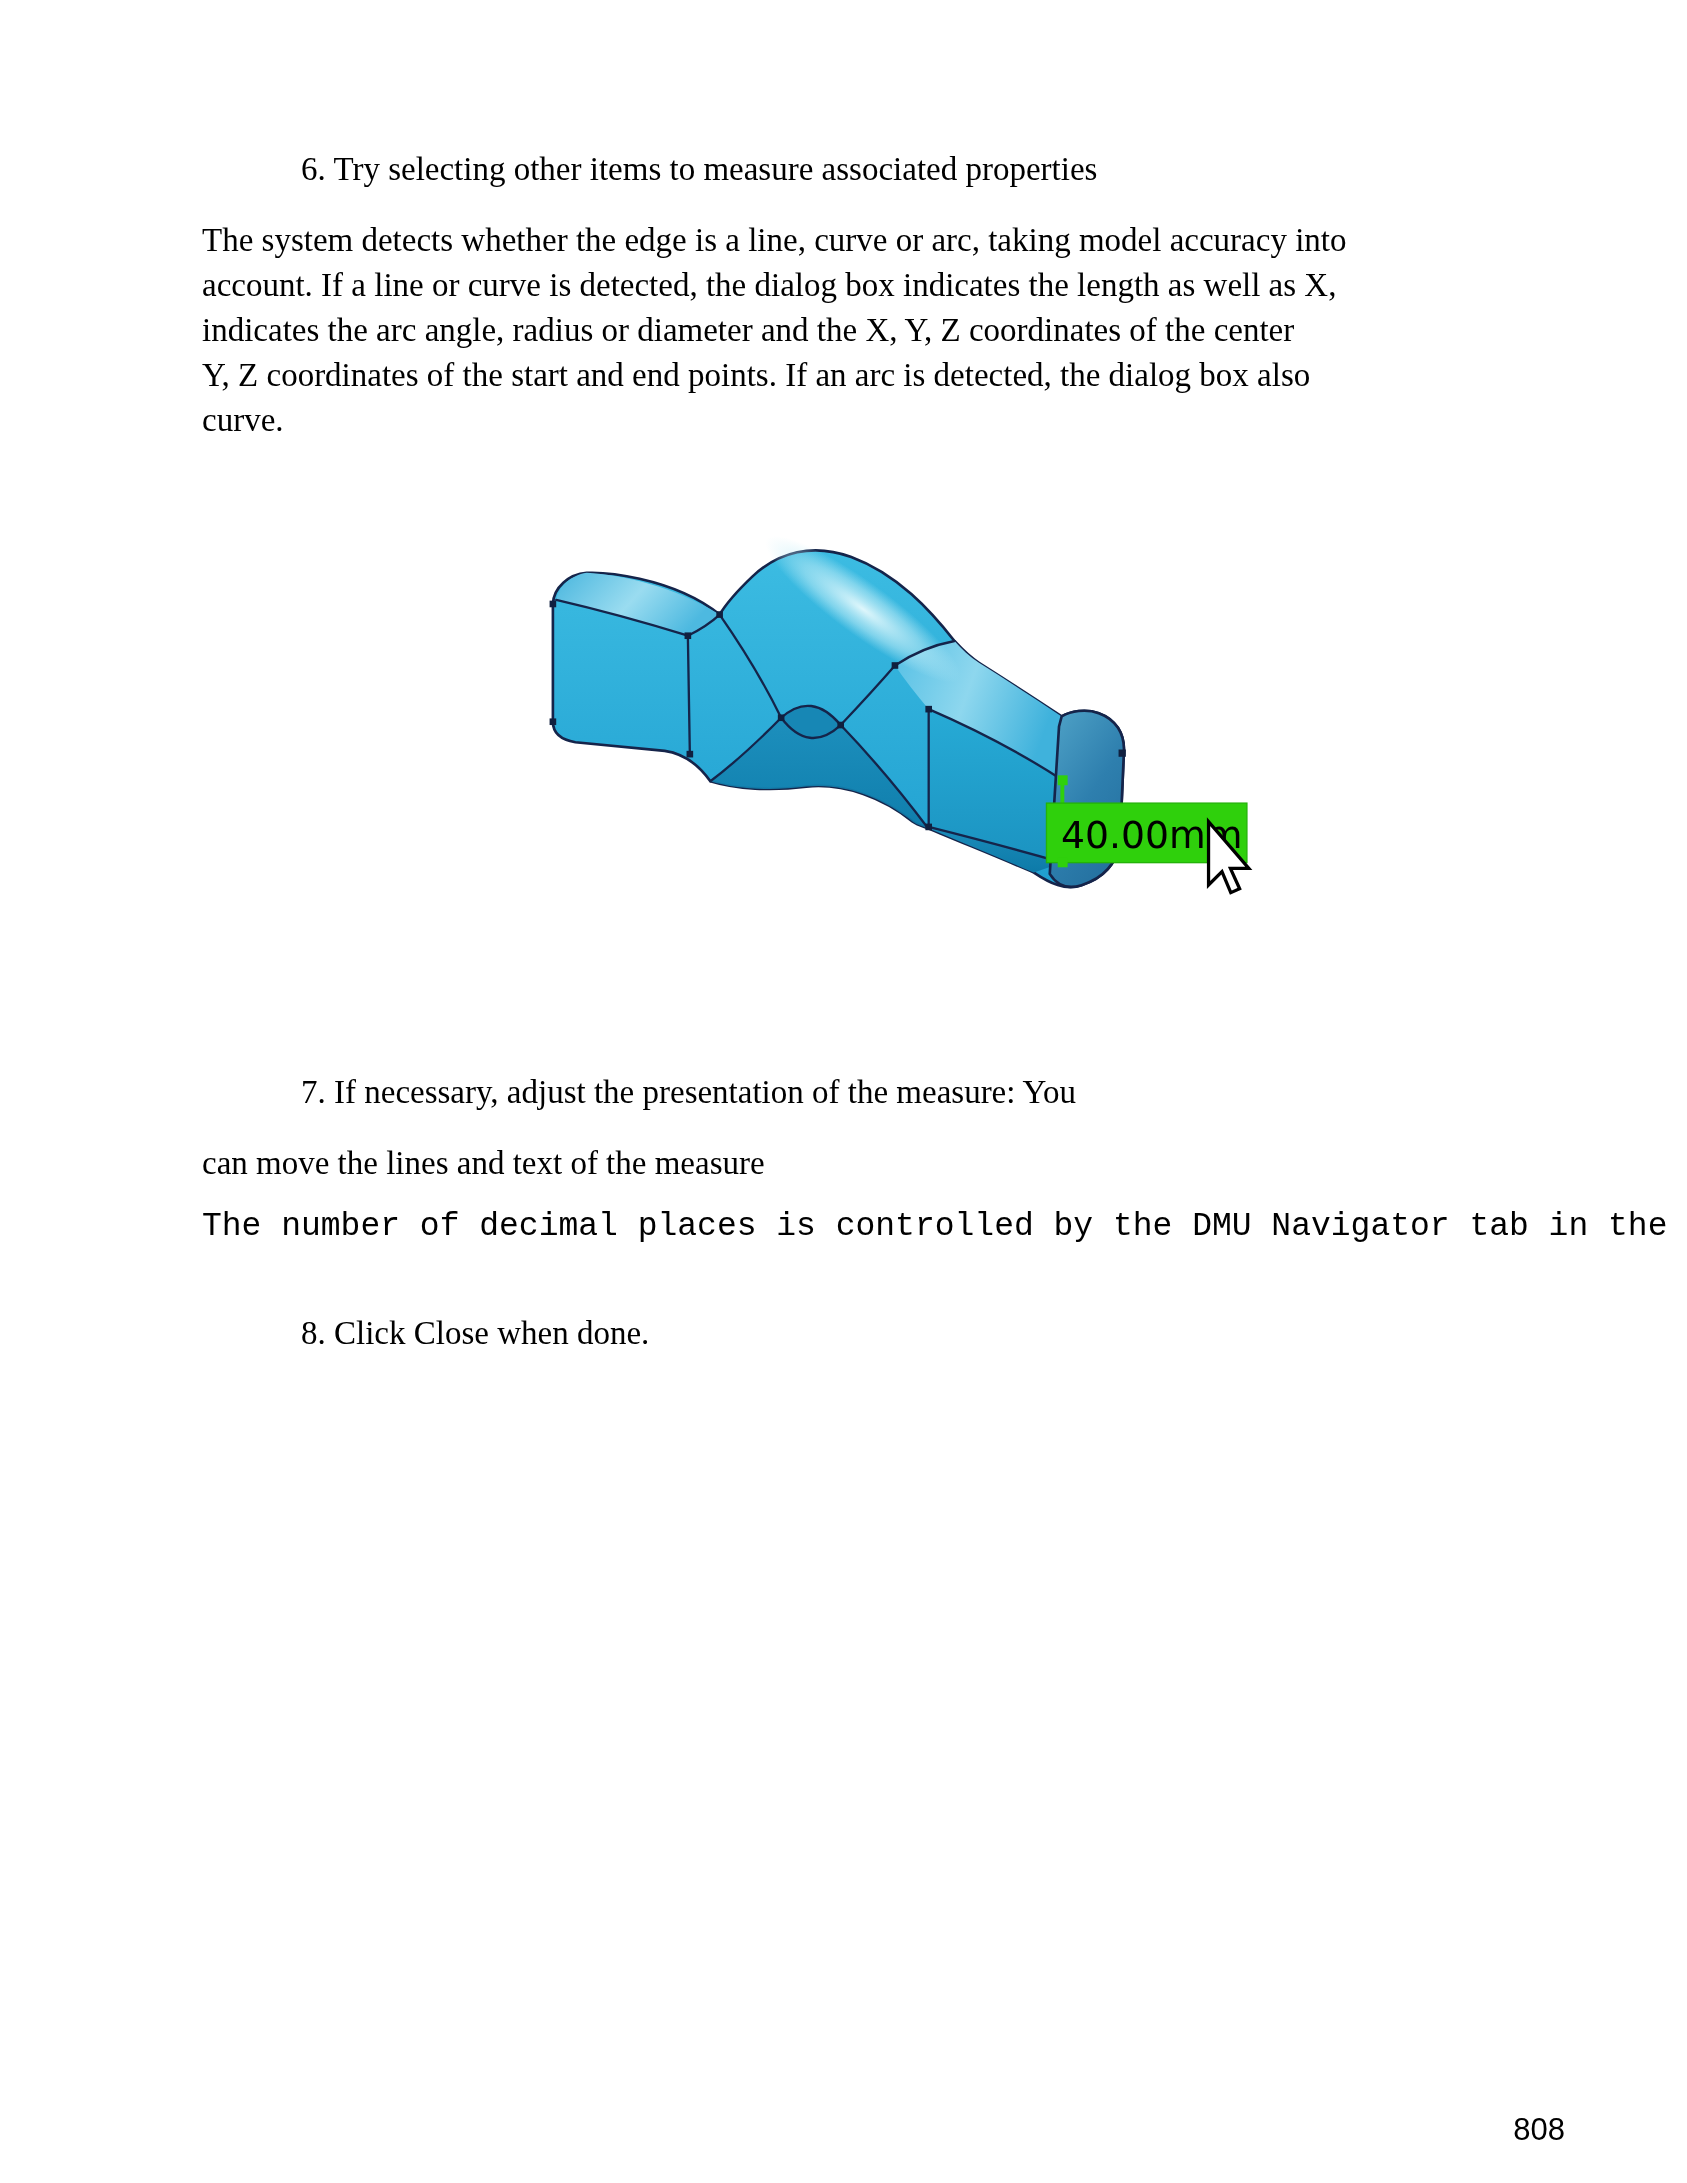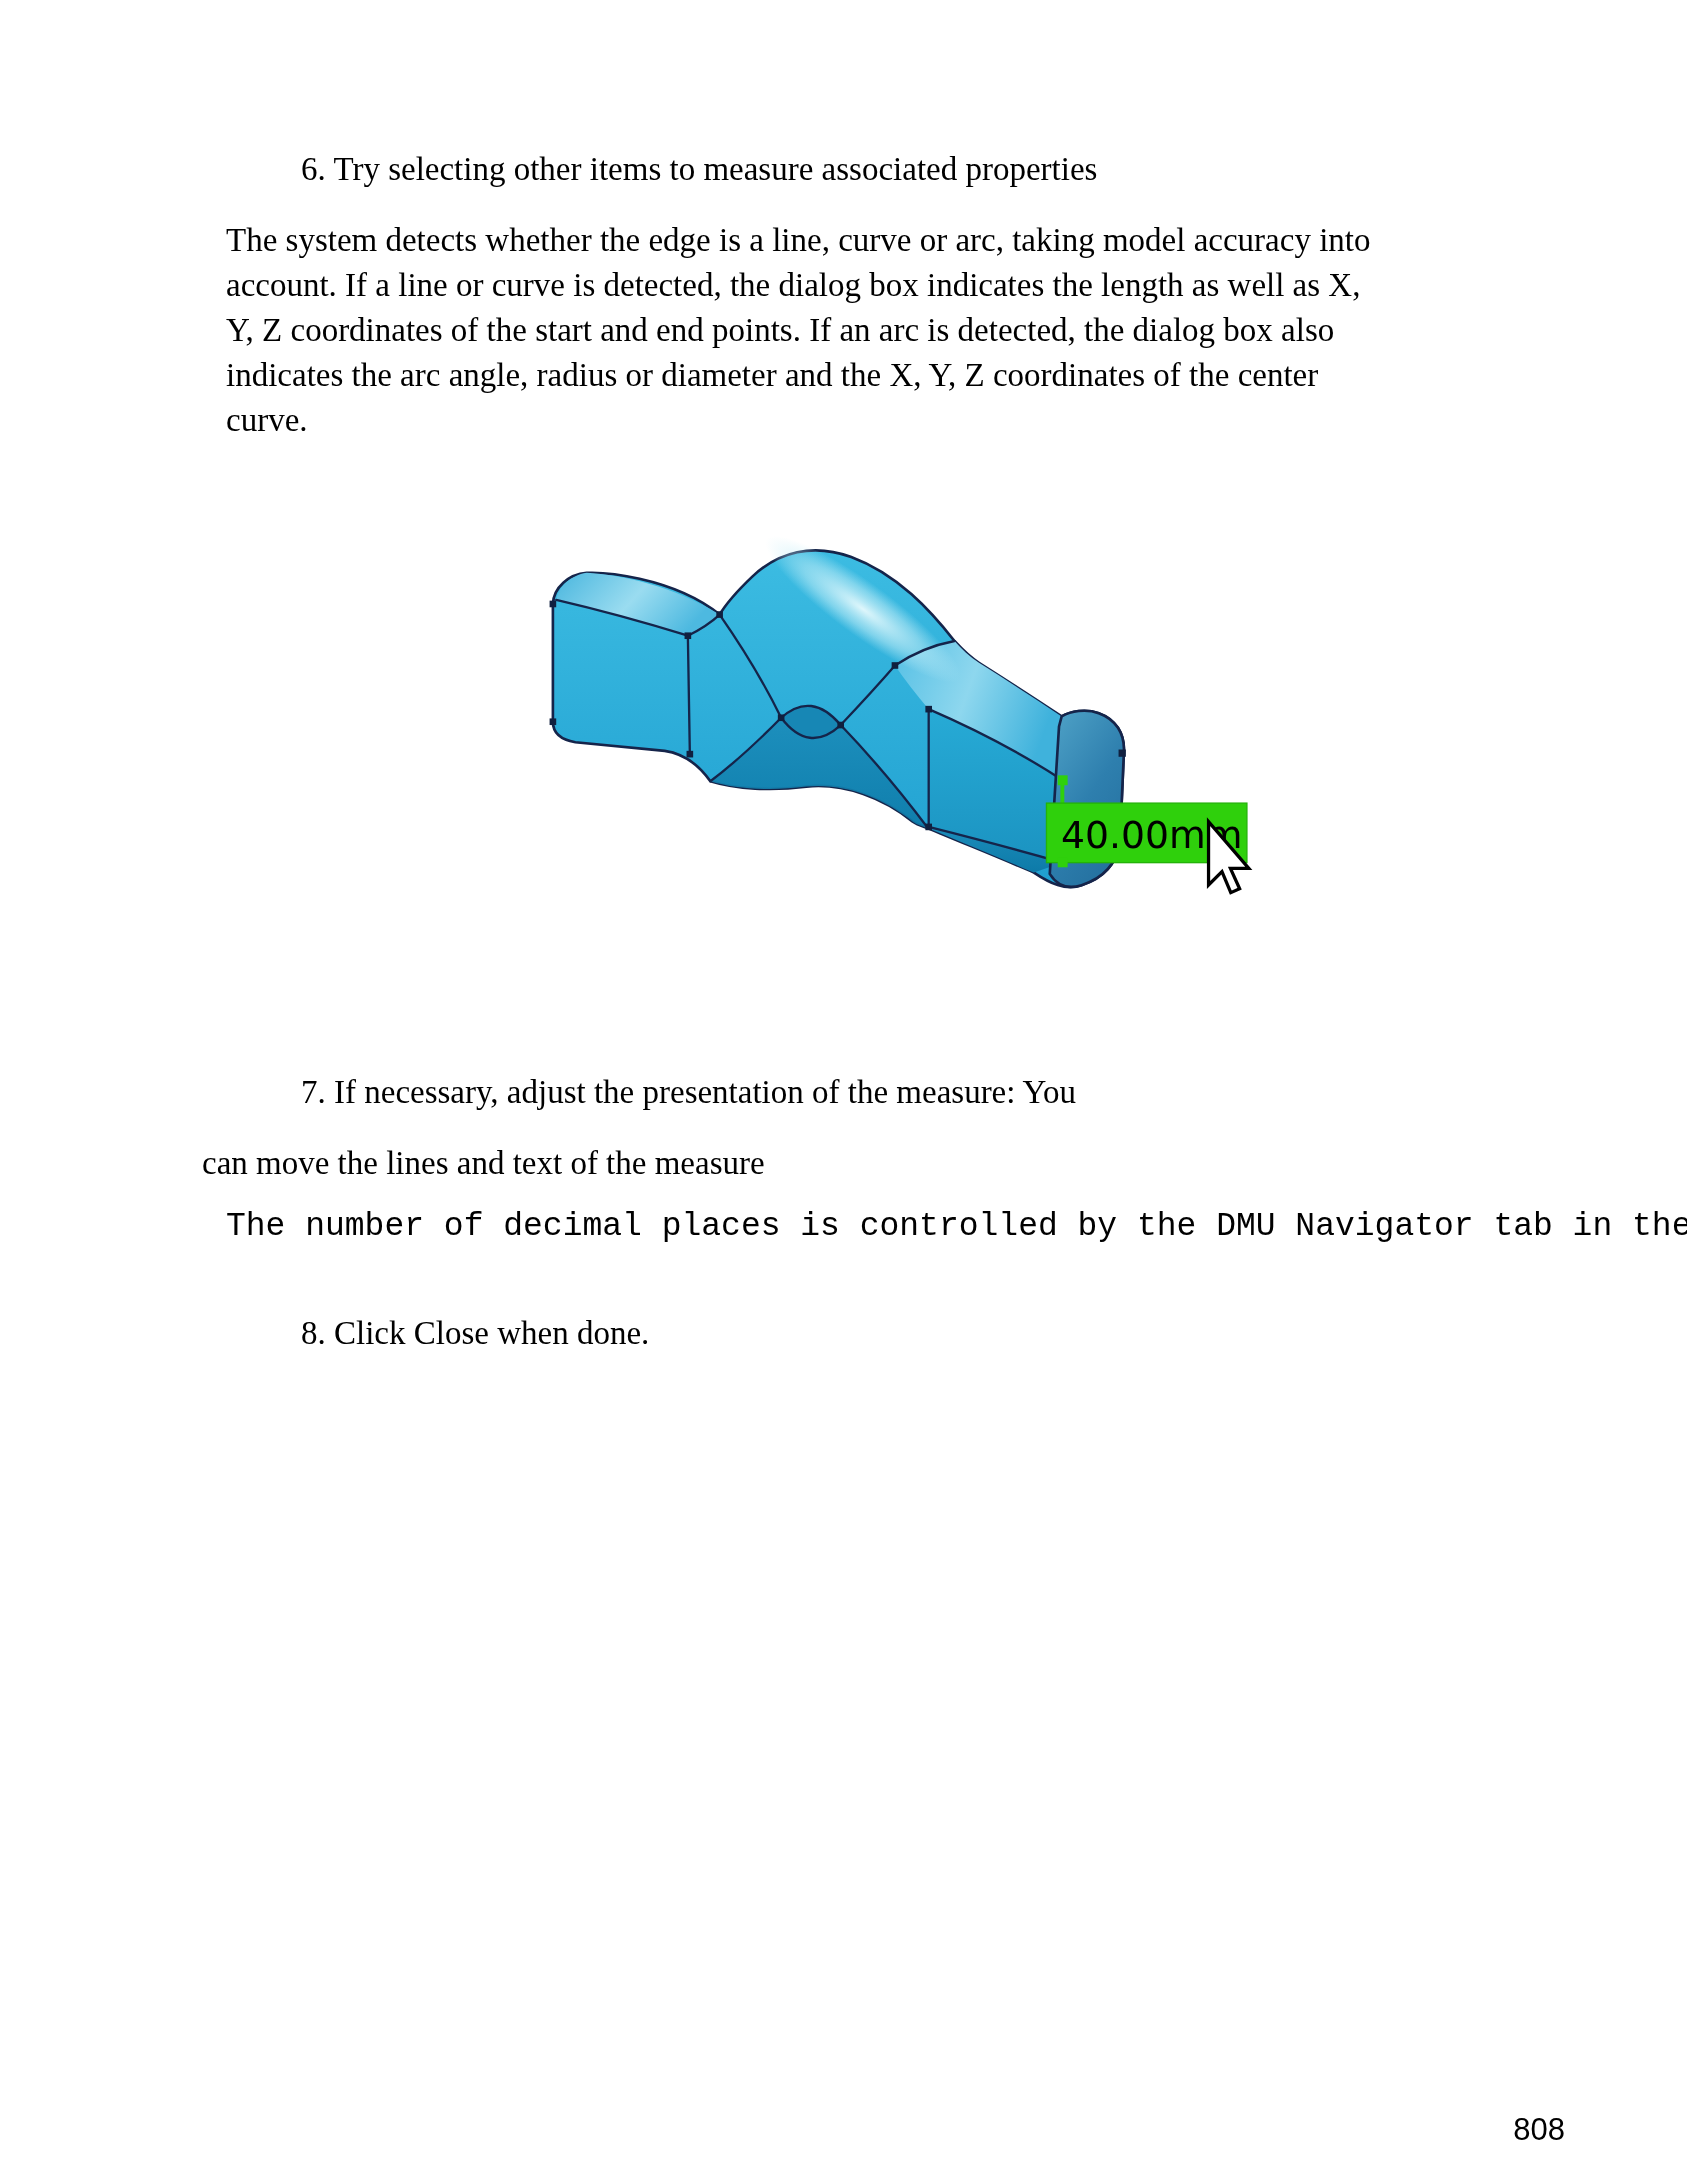--- a/index.html
+++ b/index.html
@@ -3,21 +3,21 @@
 <meta charset="utf-8">
 <style>
   html,body{margin:0;padding:0;}
   body{
     width:1687px;height:2183px;position:relative;background:#ffffff;
     font-family:"Liberation Serif", serif;color:#000000;overflow:hidden;
   }
   .textline{position:absolute;font-size:33px;line-height:45px;white-space:nowrap;}
   .step-line{padding-left:99px;}
   .para{position:absolute;font-size:33px;line-height:45px;}
-  .para div{white-space:nowrap;margin-left:24px;}
+  .para div{white-space:nowrap;}
   .para-loose{line-height:56px;}
   #figure-wrap{position:absolute;left:539px;top:533px;width:741px;height:437px;text-align:right;}
   #figure-wrap svg{display:block;width:100%;height:100%;}
   #page-number{
     position:absolute;top:2114px;right:122px;
     font-family:"Liberation Sans", sans-serif;font-size:31px;line-height:32px;
   }
   .meas-text{
     font-family:"DejaVu Sans", sans-serif;
     font-size:57px;
@@ -25,22 +25,22 @@
   }
 </style>
 </head>
 <body>
 
 <div class="textline step-line" style="left:202px;top:147px;">6. Try selecting other items to measure associated properties</div>
 
 <div class="para" style="left:202px;top:218px;width:1333px;">
   <div>The system detects whether the edge is a line, curve or arc, taking model accuracy into</div>
   <div>account. If a line or curve is detected, the dialog box indicates the length as well as X,</div>
+  <div>indicates the arc angle, radius or diameter and the X, Y, Z coordinates of the center</div>
   <div>Y, Z coordinates of the start and end points. If an arc is detected, the dialog box also</div>
-  <div>indicates the arc angle, radius or diameter and the X, Y, Z coordinates of the center</div>
   <div>curve.</div>
 </div>
 
 <div id="figure-wrap">
   <svg viewBox="0 0 1120 660">
     <defs>
       <linearGradient id="gradBody" x1="0" y1="0" x2="0" y2="1">
         <stop offset="0" stop-color="#3cbce2"></stop>
         <stop offset="1" stop-color="#1f9fd0"></stop>
       </linearGradient>

